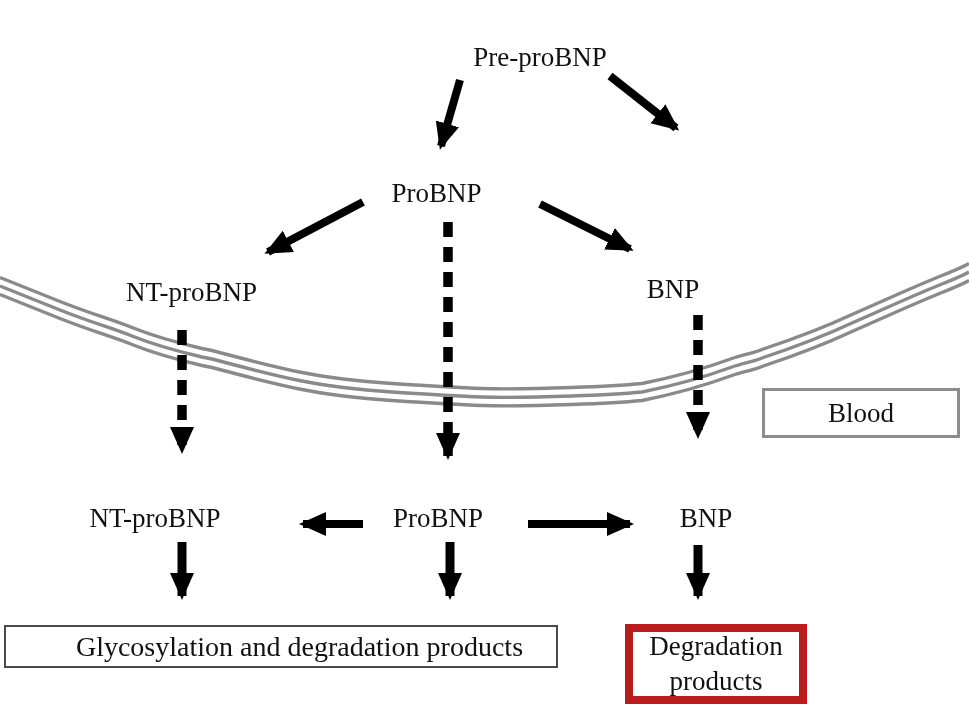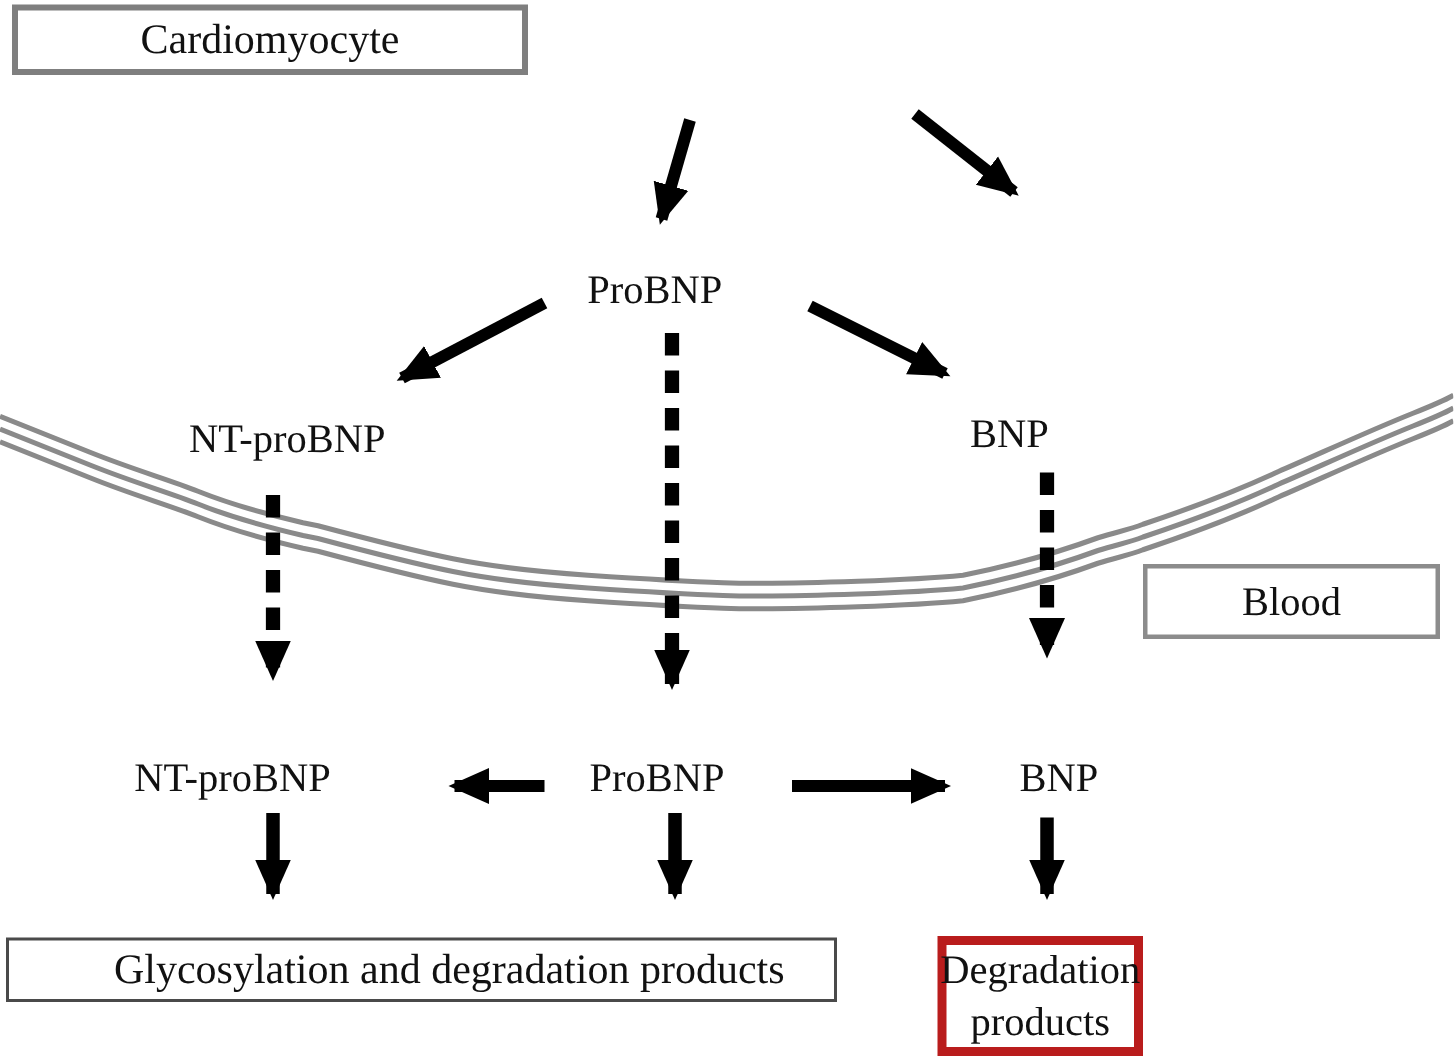--- a/index.html
+++ b/index.html
@@ -4,23 +4,23 @@
 <style>
   html,body{margin:0;padding:0;background:#fff;}
   #stage{
     position:relative;width:969px;height:709px;background:#ffffff;overflow:hidden;
     font-family:"Liberation Serif","DejaVu Serif",serif;color:#111;
   }
   .lbl{position:absolute;text-align:center;font-size:27px;line-height:1.1;white-space:nowrap;}
   .boxed{position:absolute;display:flex;align-items:center;justify-content:center;
          background:#fff;box-sizing:border-box;text-align:center;}
   #cardiomyocyte-box{left:8px;top:3px;width:344px;height:47px;border:4px solid #7f7f7f;font-size:28px;}
-  #blood-box{left:762px;top:376px;width:198px;height:50px;border:3px solid #8c8c8c;font-size:27px;}
+  #blood-box{left:762px;top:388px;width:198px;height:50px;border:3px solid #8c8c8c;font-size:27px;}
   #glyco-box{left:4px;top:625px;width:554px;height:43px;border:2px solid #4a4a4a;font-size:28px;padding-left:37px;}
-  #degradation-box{left:625px;top:624px;width:137px;height:80px;border:6px solid #b91c1c;
+  #degradation-box{left:625px;top:624px;width:182px;height:80px;border:8px solid #b91c1c;
                    font-size:27px;line-height:1.3;white-space:normal;padding:18px 6px;}
   svg{position:absolute;left:0;top:0;}
   .arrow{stroke:#000;stroke-width:8;fill:none;}
   .arrow-thick{stroke:#000;stroke-width:9;fill:none;}
   .dashed{stroke:#000;stroke-width:9.5;fill:none;stroke-dasharray:15 10;}
   .membrane{stroke:#8a8a8a;stroke-width:3.4;fill:none;stroke-linejoin:round;}
 </style>
 </head>
 <body>
 
@@ -48,23 +48,23 @@
     <line class="dashed" x1="448" y1="222" x2="448" y2="456" marker-end="url(#ah)"></line>
     <line class="dashed" x1="698" y1="315" x2="698" y2="435" marker-end="url(#ah)"></line>
 
     <line class="arrow" x1="363" y1="524" x2="303" y2="524" marker-end="url(#ah)"></line>
     <line class="arrow" x1="528" y1="524" x2="630" y2="524" marker-end="url(#ah)"></line>
     <line class="arrow-thick" x1="182" y1="542" x2="182" y2="596" marker-end="url(#ah)"></line>
     <line class="arrow-thick" x1="450" y1="542" x2="450" y2="596" marker-end="url(#ah)"></line>
     <line class="arrow-thick" x1="698" y1="545" x2="698" y2="596" marker-end="url(#ah)"></line>
   </svg>
 
-  <div class="boxed" id="cardiomyocyte-box">Cardiomyocyte</div>
   <div class="boxed" id="blood-box">Blood</div>
 
+  <div class="lbl" style="left:450px;top:43px;width:180px;">Pre-proBNP</div>
   <div class="lbl" style="left:374px;top:179px;width:125px;">ProBNP</div>
   <div class="lbl" style="left:104px;top:278px;width:175px;">NT-proBNP</div>
   <div class="lbl" style="left:633px;top:275px;width:80px;">BNP</div>
 
   <div class="lbl" style="left:70px;top:504px;width:170px;">NT-proBNP</div>
   <div class="lbl" style="left:377px;top:504px;width:122px;">ProBNP</div>
   <div class="lbl" style="left:666px;top:504px;width:80px;">BNP</div>
 
   <div class="boxed" id="glyco-box">Glycosylation and degradation products</div>
   <div class="boxed" id="degradation-box">Degradation products</div>

